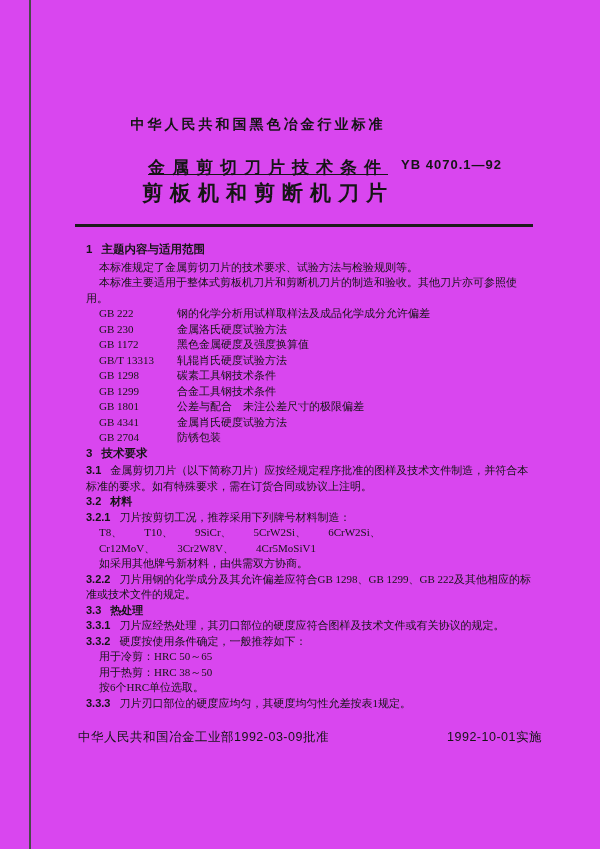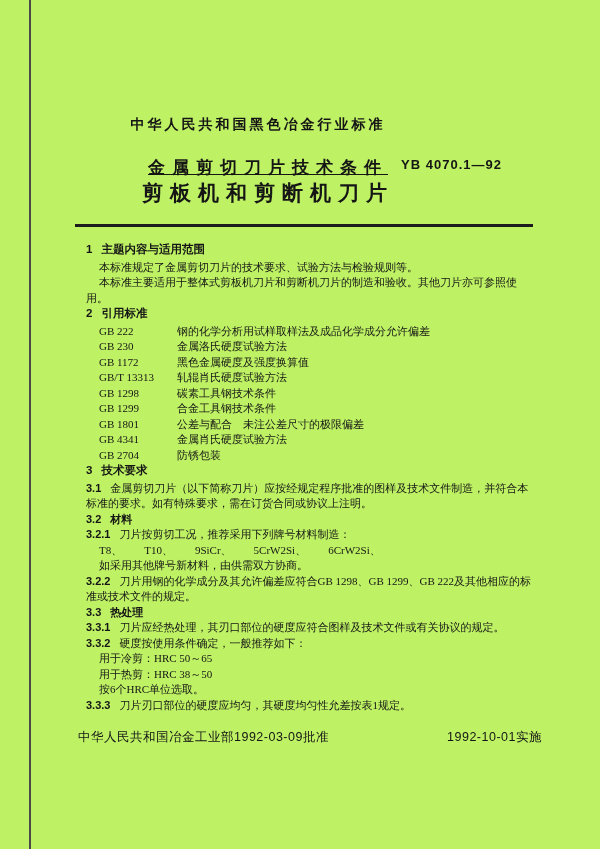--- a/index.html
+++ b/index.html
@@ -6,21 +6,21 @@
   html, body { margin: 0; padding: 0; }
   body {
     width: 600px; height: 849px;
     background: #f6f6f4;
     font-family: "Liberation Serif", "DejaVu Serif", serif;
     color: #151515;
   }
   .page {
     position: relative;
     width: 600px; height: 849px;
-    background: #bef264;
+    background: #d946ef;
     overflow: hidden;
   }
   .scan-edge {
     position: absolute; left: 29px; top: 0;
     width: 2px; height: 849px;
     background: #4a4a4a;
   }
   .doc-header {
     padding-top: 116px;
     padding-right: 84px;
@@ -114,39 +114,39 @@
   </div>
 
   <div class="rule"></div>
 
   <div class="content">
 
     <p class="line h"><span class="num">1</span><span>主题内容与适用范围</span></p>
     <p class="line ti">本标准规定了金属剪切刀片的技术要求、试验方法与检验规则等。</p>
     <p class="line ti">本标准主要适用于整体式剪板机刀片和剪断机刀片的制造和验收。其他刀片亦可参照使用。</p>
 
-    <p class="line h"><span class="num">2</span><span>引用标准</span></p>
     <p class="line ref"><span class="refcode">GB 222</span><span>钢的化学分析用试样取样法及成品化学成分允许偏差</span></p>
     <p class="line ref"><span class="refcode">GB 230</span><span>金属洛氏硬度试验方法</span></p>
     <p class="line ref"><span class="refcode">GB 1172</span><span>黑色金属硬度及强度换算值</span></p>
     <p class="line ref"><span class="refcode">GB/T 13313</span><span>轧辊肖氏硬度试验方法</span></p>
     <p class="line ref"><span class="refcode">GB 1298</span><span>碳素工具钢技术条件</span></p>
     <p class="line ref"><span class="refcode">GB 1299</span><span>合金工具钢技术条件</span></p>
     <p class="line ref"><span class="refcode">GB 1801</span><span>公差与配合　未注公差尺寸的极限偏差</span></p>
     <p class="line ref"><span class="refcode">GB 4341</span><span>金属肖氏硬度试验方法</span></p>
     <p class="line ref"><span class="refcode">GB 2704</span><span>防锈包装</span></p>
 
     <p class="line h"><span class="num">3</span><span>技术要求</span></p>
 
     <p class="line"><span class="num">3.1</span><span>金属剪切刀片（以下简称刀片）应按经规定程序批准的图样及技术文件制造，并符合本标准的要求。如有特殊要求，需在订货合同或协议上注明。</span></p>
 
     <p class="line hb"><span class="num">3.2</span><span>材料</span></p>
 
     <p class="line"><span class="num">3.2.1</span><span>刀片按剪切工况，推荐采用下列牌号材料制造：</span></p>
     <p class="line ind">T8、　　T10、　　9SiCr、　　5CrW2Si、　　6CrW2Si、</p>
+    <p class="line ind">Cr12MoV、　　3Cr2W8V、　　4Cr5MoSiV1</p>
     <p class="line ind">如采用其他牌号新材料，由供需双方协商。</p>
 
     <p class="line"><span class="num">3.2.2</span><span>刀片用钢的化学成分及其允许偏差应符合GB 1298、GB 1299、GB 222及其他相应的标准或技术文件的规定。</span></p>
 
     <p class="line hb"><span class="num">3.3</span><span>热处理</span></p>
 
     <p class="line"><span class="num">3.3.1</span><span>刀片应经热处理，其刃口部位的硬度应符合图样及技术文件或有关协议的规定。</span></p>
 
     <p class="line"><span class="num">3.3.2</span><span>硬度按使用条件确定，一般推荐如下：</span></p>
     <p class="line ind">用于冷剪：HRC 50～65</p>

